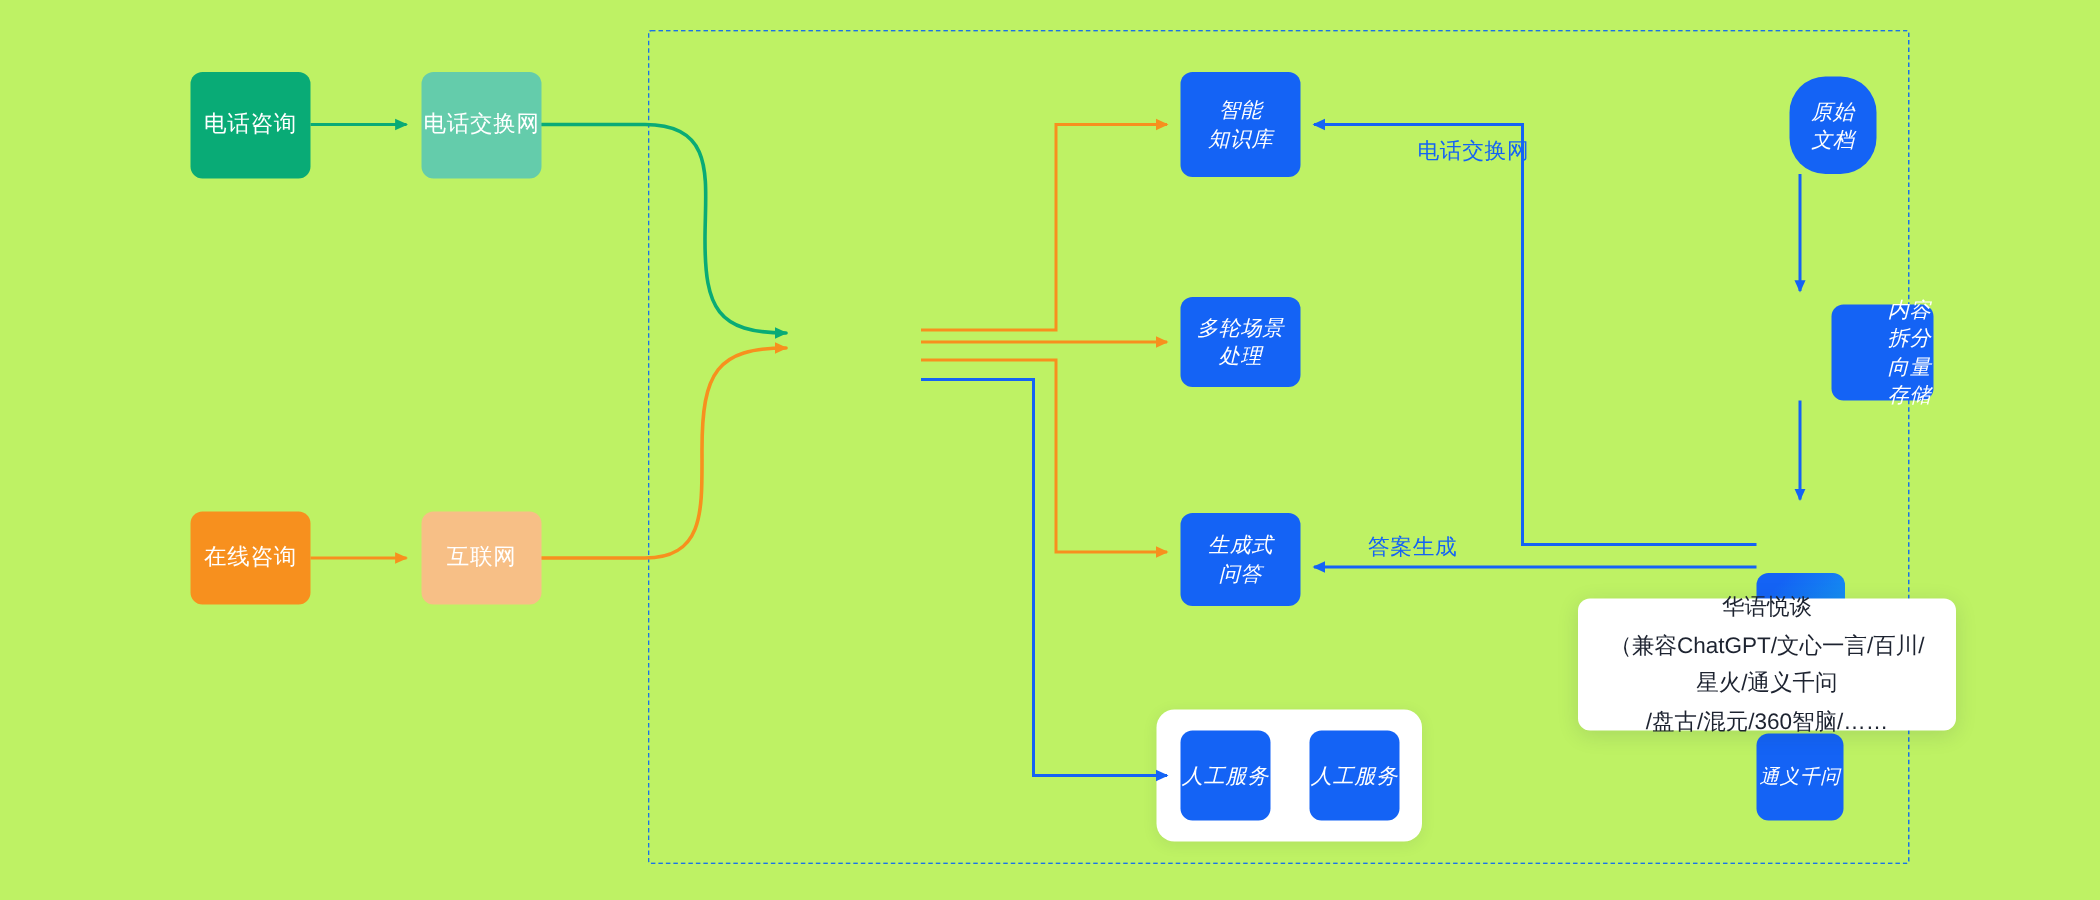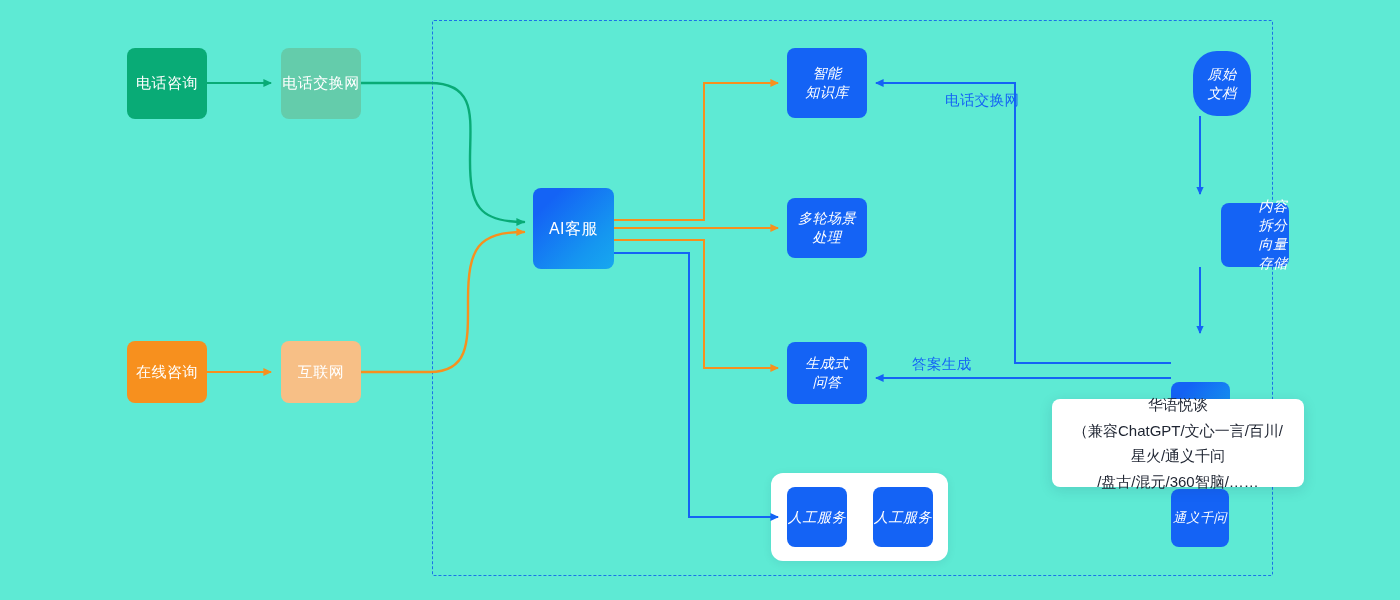--- a/index.html
+++ b/index.html
@@ -6,21 +6,21 @@
   html, body {
     margin: 0; padding: 0;
     width: 1400px; height: 600px;
     background: #f4f6f9;
     font-family: "Liberation Sans", "DejaVu Sans", sans-serif;
     overflow: hidden;
   }
   #stage {
     position: relative;
     width: 1400px; height: 600px;
-    background: #5eead4;
+    background: #bef264;
   }
   #edges {
     position: absolute; left: 0; top: 0;
     width: 1400px; height: 600px;
     pointer-events: none;
   }
   .node {
     position: absolute;
     display: flex;
     align-items: center;
@@ -121,21 +121,20 @@
 
     <path d="M1171,363 L1015,363 L1015,83 L876,83" stroke="#1463f5" stroke-width="2" fill="none" marker-end="url(#ar-blue)"></path>
 
     <path d="M1171,378 L876,378" stroke="#1463f5" stroke-width="2" fill="none" marker-end="url(#ar-blue)"></path>
   </svg>
 
   <div class="node n-green" style="left: 127px; top: 48px; width: 80px; height: 71px; font-size: 15px;">电话咨询</div>
   <div class="node n-green-light" style="left: 281px; top: 48px; width: 80px; height: 71px; font-size: 15px;">电话交换网</div>
   <div class="node n-orange" style="left: 127px; top: 341px; width: 80px; height: 62px; font-size: 15px;">在线咨询</div>
   <div class="node n-orange-light" style="left: 281px; top: 341px; width: 80px; height: 62px; font-size: 15px;">互联网</div>
-  <div class="node n-grad" style="left: 533px; top: 188px; width: 81px; height: 81px; font-size: 16px;">AI客服</div>
   <div class="node n-blue" style="left: 787px; top: 48px; width: 80px; height: 70px; font-size: 14px;">智能
 知识库</div>
   <div class="node n-blue" style="left: 787px; top: 342px; width: 80px; height: 62px; font-size: 14px;">生成式
 问答</div>
   <div class="node n-blue" style="left: 787px; top: 198px; width: 80px; height: 60px; font-size: 14px;">多轮场景
 处理</div>
   <div class="node n-blue" style="left: 787px; top: 487px; width: 60px; height: 60px; font-size: 14px;">人工服务</div>
   <div class="node n-blue" style="left: 873px; top: 487px; width: 60px; height: 60px; font-size: 14px;">人工服务</div>
   <div class="node n-blue" style="left: 1193px; top: 51px; width: 58px; height: 65px; font-size: 14px; border-radius: 24px;">原始
 文档</div>

